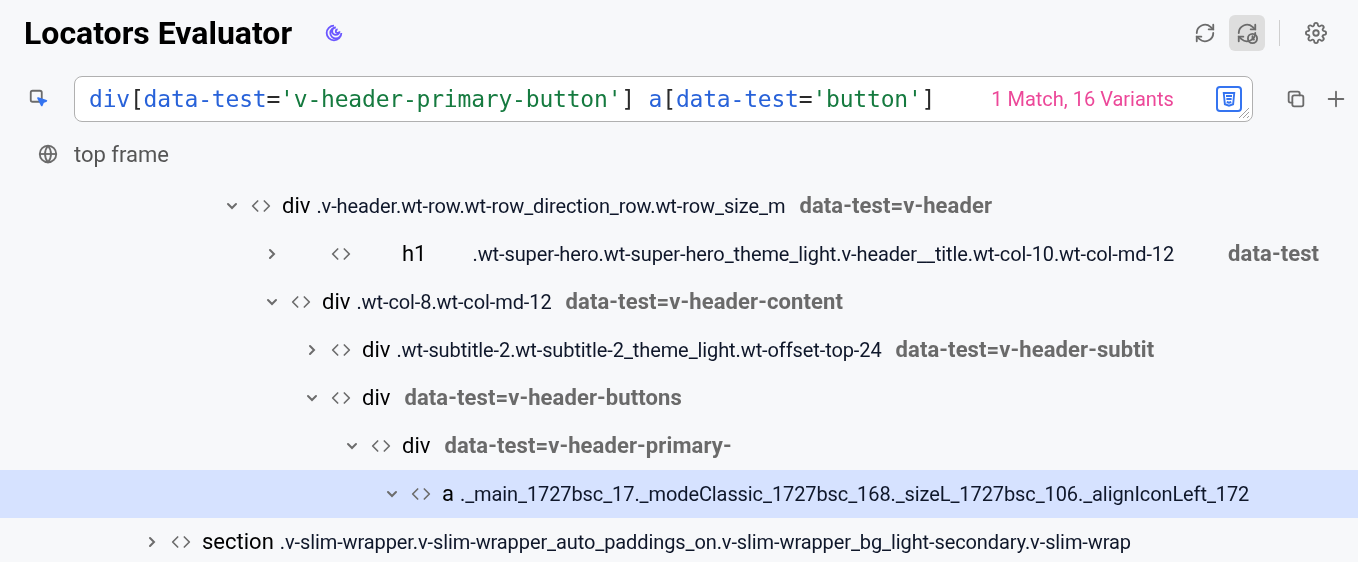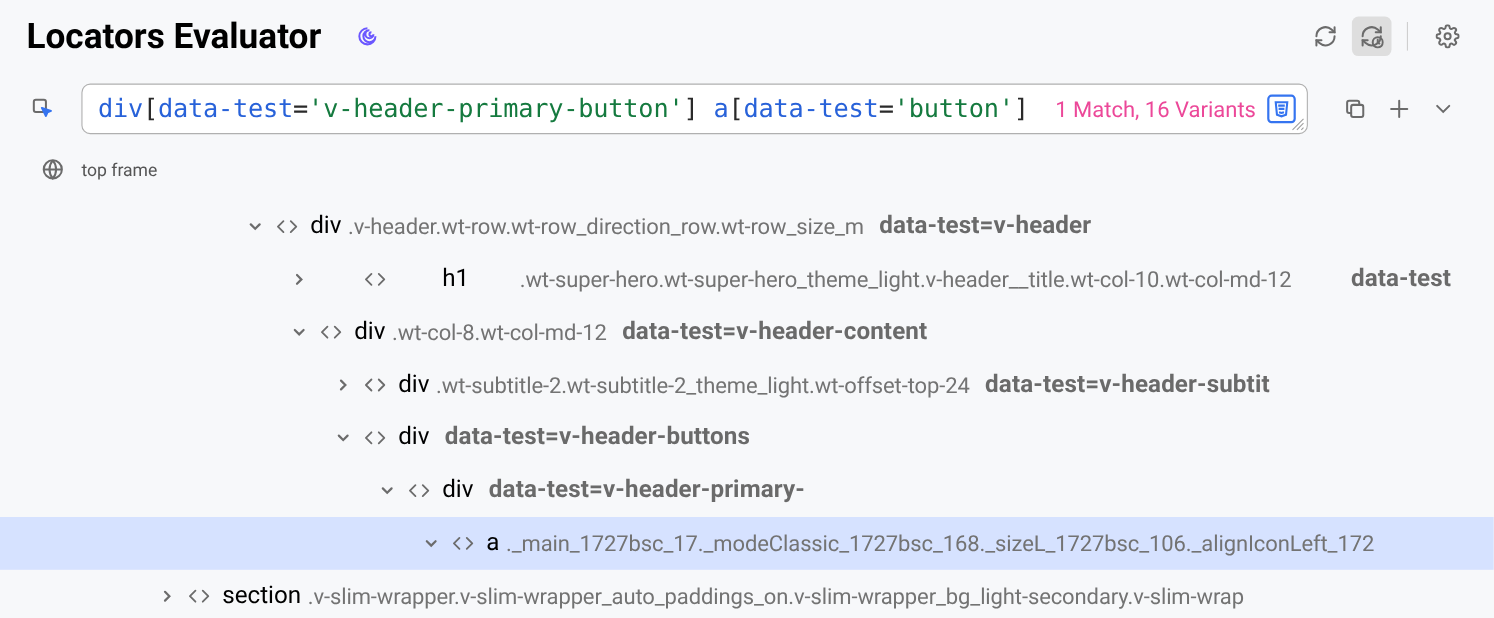--- a/index.html
+++ b/index.html
@@ -68,20 +68,21 @@
   .search-box {
     flex: 0 0 1078px;
     height: 46px;
     border: 1.5px solid #b0b0b0;
     border-radius: 8px;
     background: #fff;
     display: flex;
     align-items: center;
     padding: 0 6px 0 14px;
     position: relative;
+    gap: 32px;
   }
   .locator-text {
     font-family: ui-monospace, "SF Mono", Menlo, Consolas, monospace;
     font-size: 23px;
     letter-spacing: -0.2px;
     white-space: nowrap;
     overflow: hidden;
     flex: 1;
   }
   .tok-tag { color: #2862d9; }
@@ -133,21 +134,21 @@
     margin-bottom: 14px;
     gap: 12px;
   }
   .globe-icon {
     width: 28px; height: 28px;
     display: inline-flex; align-items: center; justify-content: center;
     color: #6b6b6b;
   }
   .globe-icon svg { width: 22px; height: 22px; }
   .frame-name {
-    font-size: 16px;
+    font-size: 22px;
     color: #555;
   }
 
   
   .tree {
     font-size: 22px;
     line-height: 1.0;
     padding-bottom: 8px;
   }
   .tree-row {
@@ -167,21 +168,21 @@
   }
   .tag-icon {
     width: 30px;
     display: inline-flex; justify-content: center; align-items: center;
     color: #6c6c6c;
     margin-right: 6px;
     flex-shrink: 0;
   }
   .tag-icon svg { width: 20px; height: 20px; stroke-width: 2; }
   .tag-name { color: #000; font-weight: 400; }
-  .class-str { color: #737373; font-size: 20px; margin-left: 6px; letter-spacing: -0.1px;}
+  .class-str { color: #0f172a; font-size: 20px; margin-left: 6px; letter-spacing: -0.1px;}
   .attr-str { color: #6a6a6a; font-size: 22px; margin-left: 14px; letter-spacing: 0.1px; font-weight: bold;}
 
 </style>
 </head>
 <body>
 
 <div class="container">
 
   <div class="header-row">
     <div class="header-title">Locators Evaluator</div>

